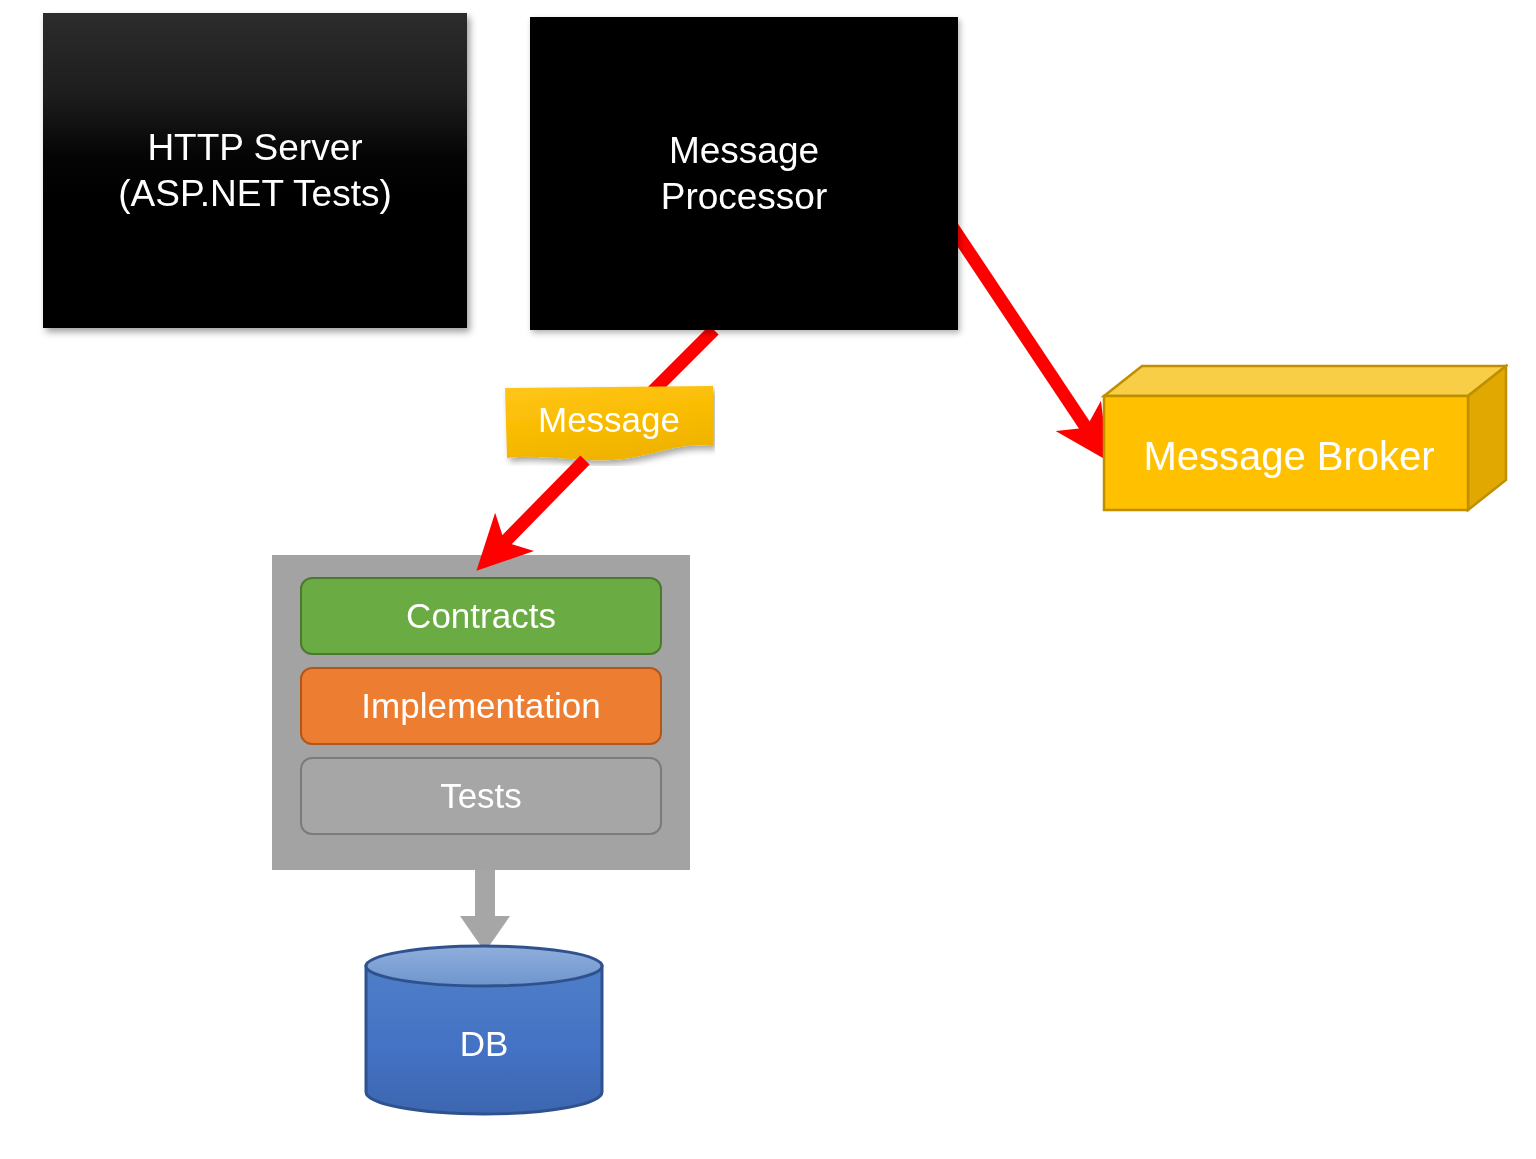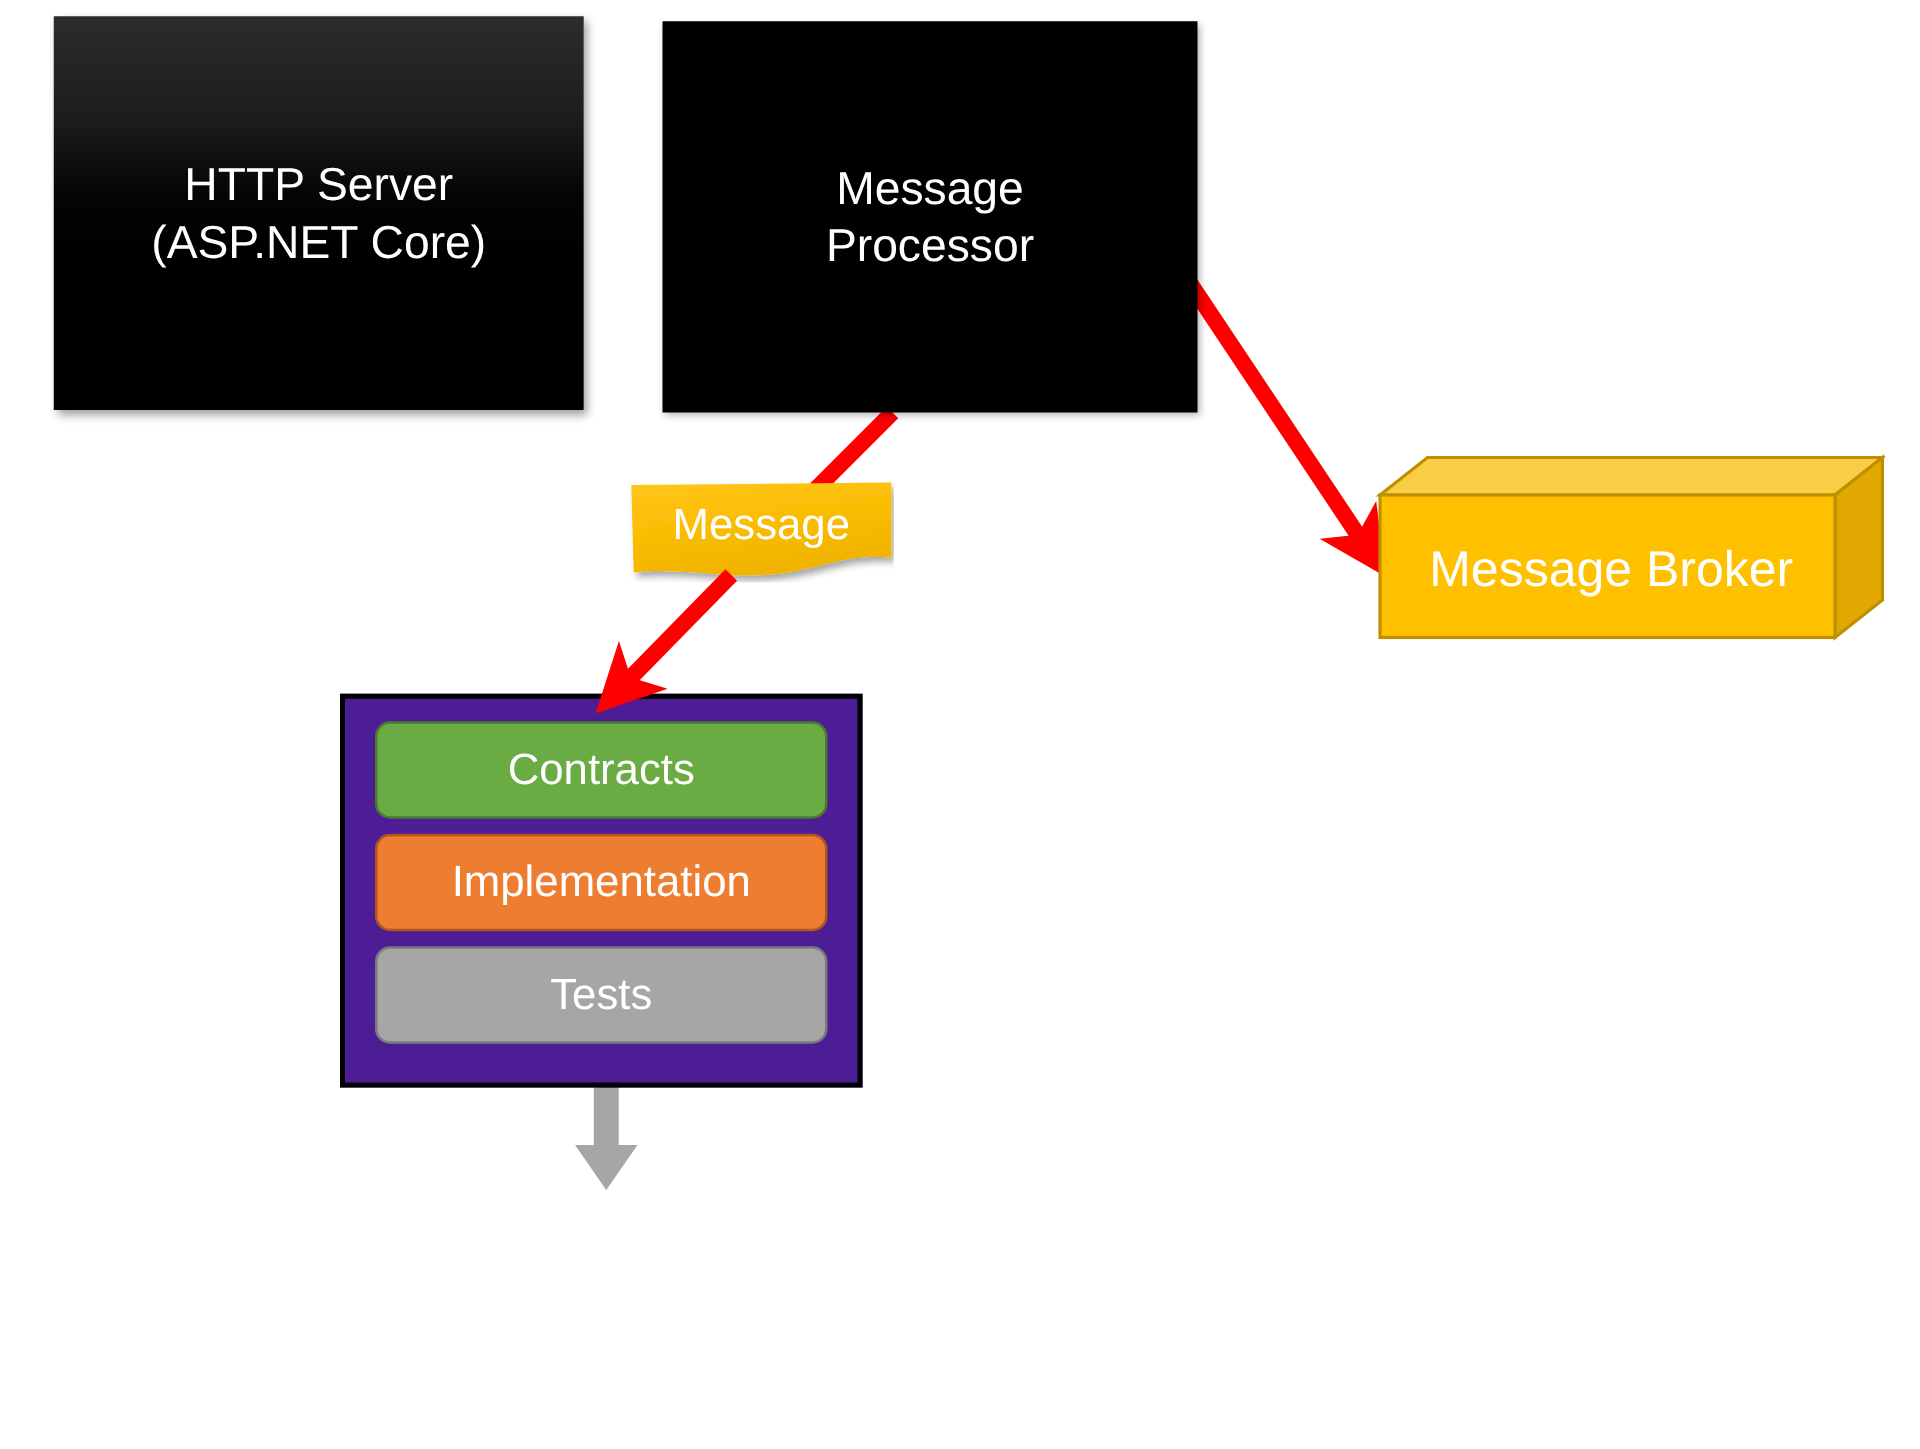--- a/index.html
+++ b/index.html
@@ -104,22 +104,22 @@
   }
 
   
   #service-box {
     position: absolute;
     left: 272px;
     top: 555px;
     width: 418px;
     height: 315px;
     box-sizing: border-box;
-    background: #4c1d95;
-    border: 4px solid #000000;
+    background: #a3a3a3;
+    border: 4px solid #a3a3a3;
     z-index: 6;
     padding: 18px 24px;
   }
   .layer-bar {
     box-sizing: border-box;
     height: 78px;
     border-radius: 12px;
     display: flex;
     align-items: center;
     justify-content: center;
@@ -172,21 +172,21 @@
   }
 </style>
 </head>
 <body>
 
 <div id="canvas">
 
   <div class="black-box" id="http-server-box">
     <div class="lines">
       <span>HTTP Server</span>
-      <span>(ASP.NET Core)</span>
+      <span>(ASP.NET Tests)</span>
     </div>
   </div>
 
   <div class="black-box" id="message-processor-box">
     <div class="lines">
       <span>Message</span>
       <span>Processor</span>
     </div>
   </div>
 
@@ -249,14 +249,34 @@
     </div>
     <div class="layer-bar layer-tests">
       <span>Tests</span>
     </div>
   </div>
 
   <svg id="gray-arrow" viewBox="0 0 90 90">
     <polygon points="35,0 55,0 55,48 70,48 45,84 20,48 35,48" fill="#A6A6A6"></polygon>
   </svg>
 
+  <div id="db-cylinder">
+    <svg width="242" height="172" viewBox="0 0 242 172">
+      <defs>
+        <linearGradient id="dbBody" x1="0" y1="0" x2="0" y2="1">
+          <stop offset="0%" stop-color="#4E7FC8"></stop>
+          <stop offset="55%" stop-color="#4472C4"></stop>
+          <stop offset="100%" stop-color="#3C66B0"></stop>
+        </linearGradient>
+        <linearGradient id="dbTop" x1="0" y1="0" x2="0" y2="1">
+          <stop offset="0%" stop-color="#8FAEDC"></stop>
+          <stop offset="100%" stop-color="#6E96CE"></stop>
+        </linearGradient>
+      </defs>
+
+      <path d="M3,22 L3,148 A118,22 0 0 0 239,148 L239,22 Z" fill="url(#dbBody)" stroke="#2F528F" stroke-width="3"></path>
+
+      <ellipse cx="121" cy="22" rx="118" ry="20" fill="url(#dbTop)" stroke="#2F528F" stroke-width="3"></ellipse>
+    </svg>
+    <div class="label">DB</div>
+  </div>
 
 </div>
 
 </body></html>

